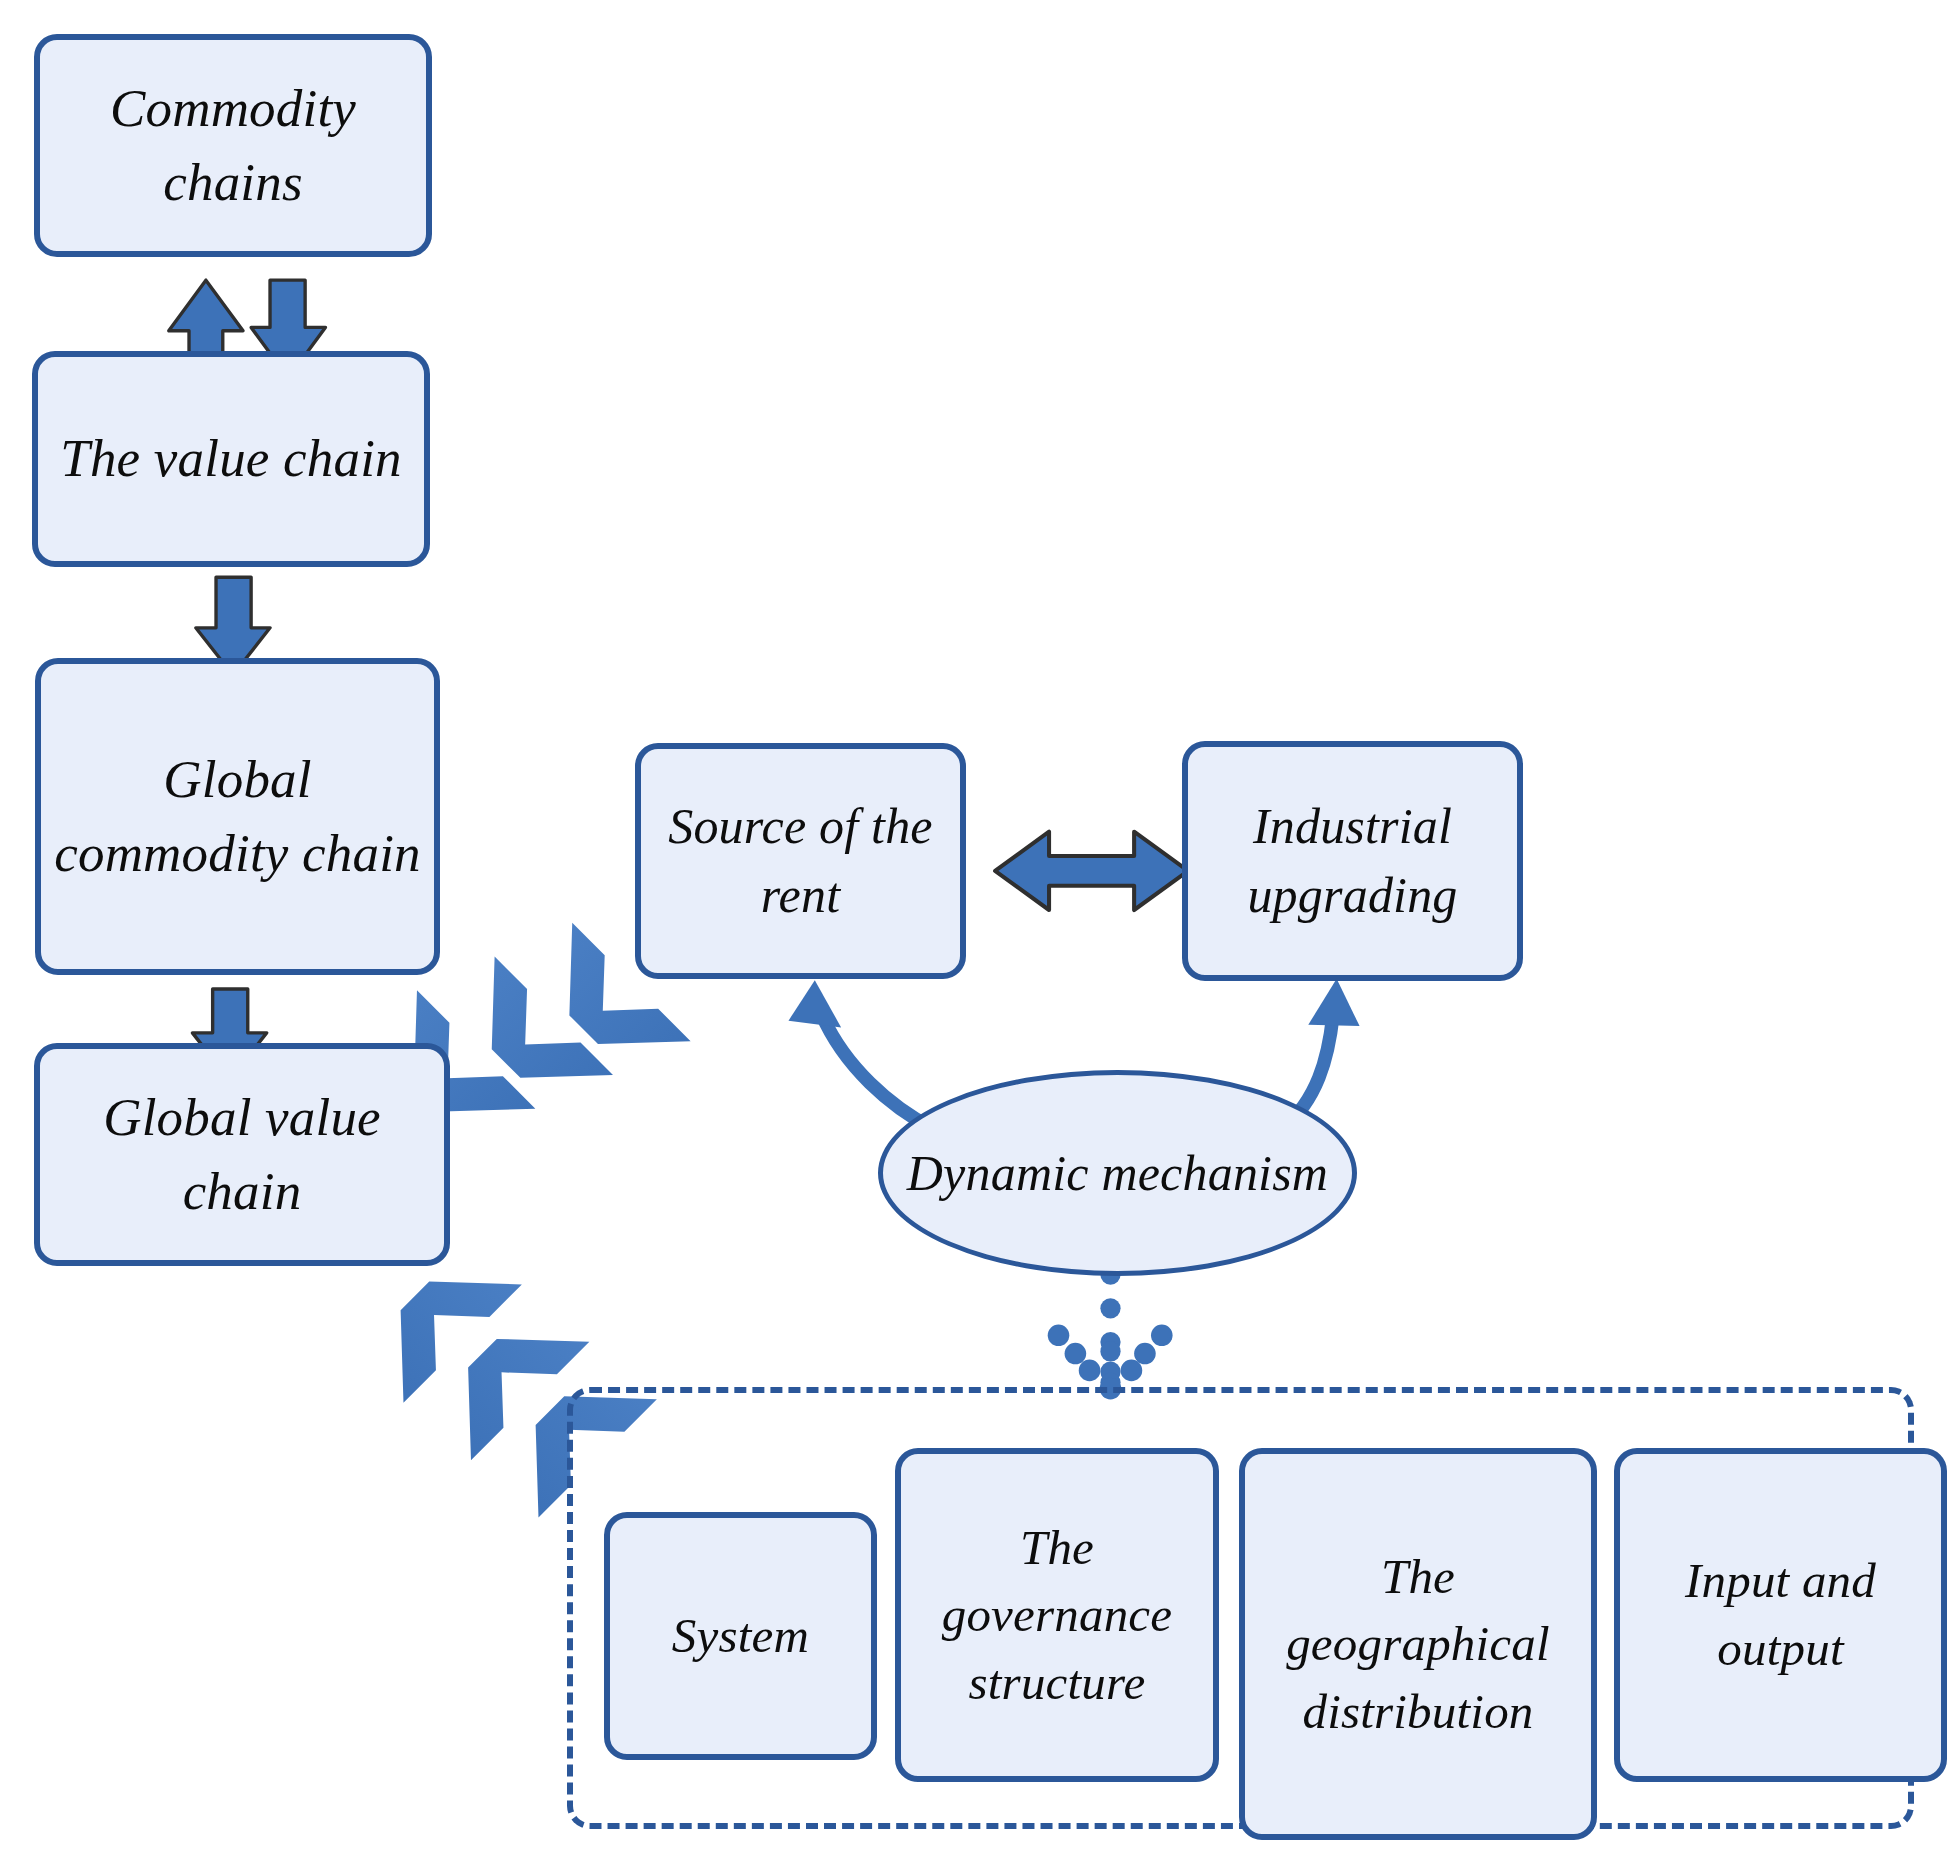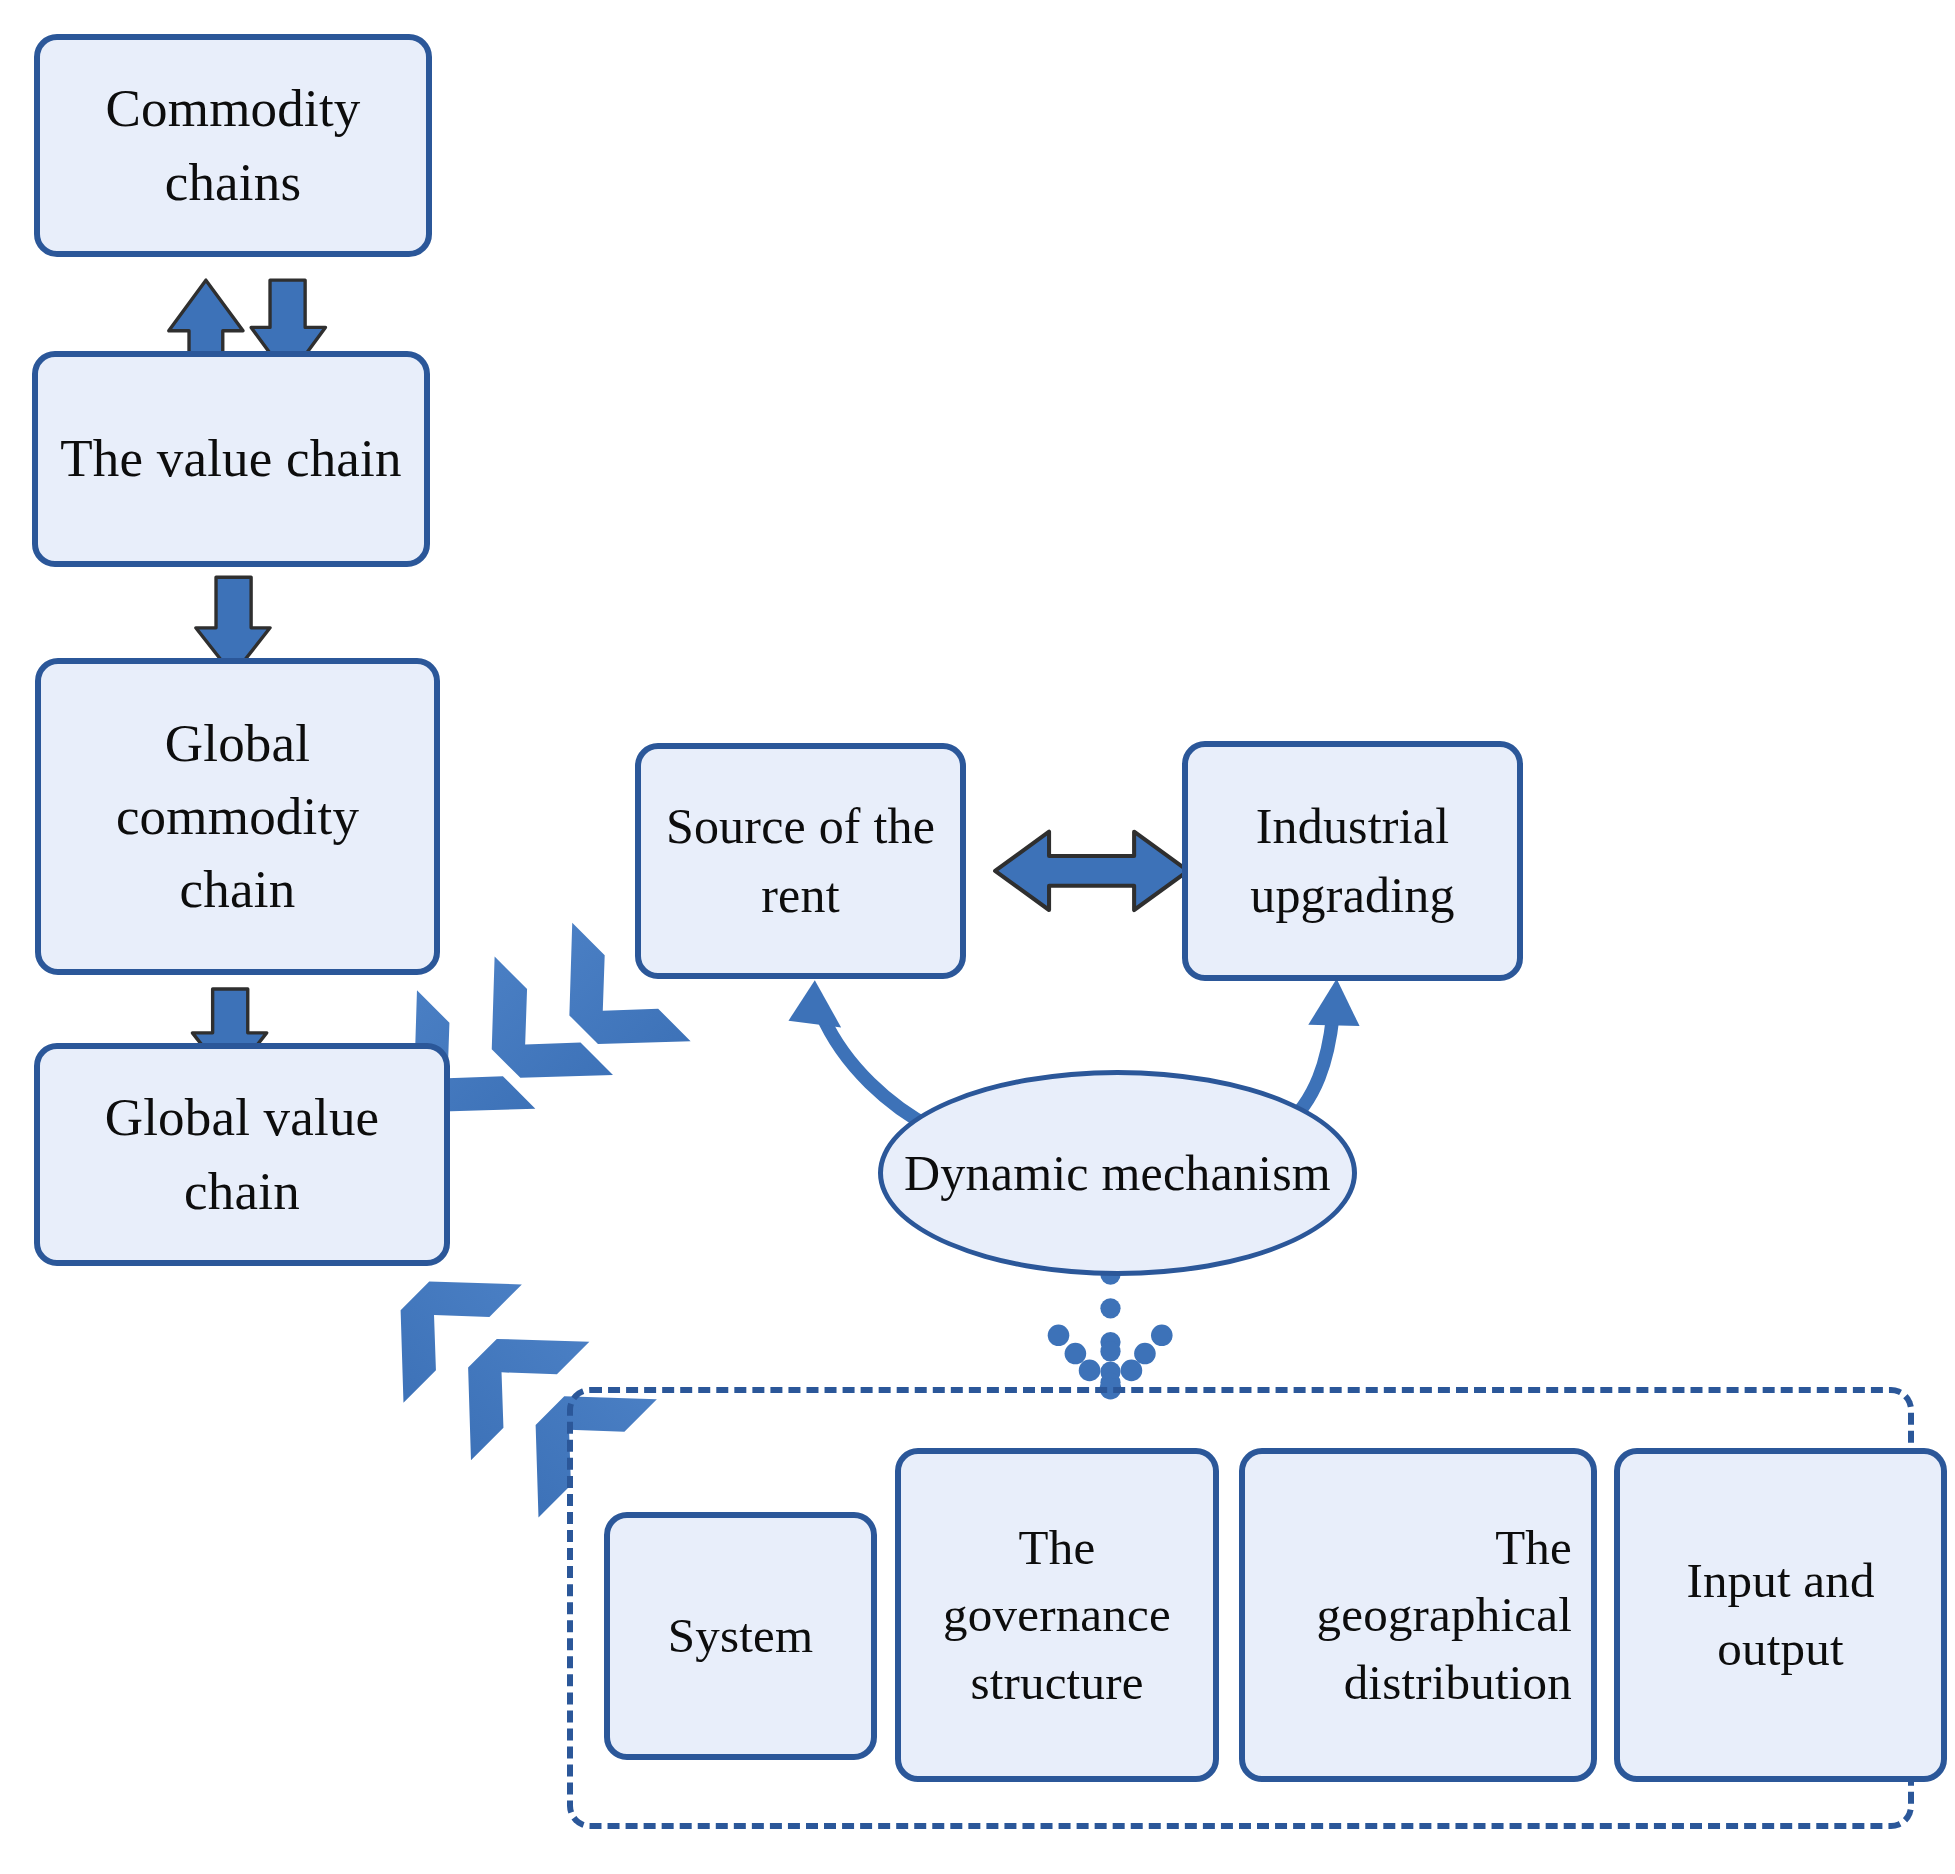--- a/index.html
+++ b/index.html
@@ -37,21 +37,22 @@
     align-items: center;
     justify-content: center;
     text-align: center;
     color: #0d0d0d;
     font-family: "Liberation Serif", "DejaVu Serif", serif;
     line-height: 1.38;
     letter-spacing: 0.2px;
   }
   .node .label {
     display: block;
-    padding: 0 19px;
+    padding: 0 5px;
+    font-style: italic;
   }
   .node.ellipse {
     border-radius: 50%;
     border-width: 5.4px;
   }
   
   .dashed-region {
     position: absolute;
     box-sizing: border-box;
     border: 6.8px dashed #2b5799;
@@ -167,21 +168,21 @@
   </div>
 
   <div class="node t-md" style="left:604px; top:1512px; width:273px; height:248px;">
     <span class="label">System</span>
   </div>
 
   <div class="node t-md" style="left:895px; top:1448px; width:324px; height:334px;">
     <span class="label">The governance structure</span>
   </div>
 
-  <div class="node t-md" style="left:1239px; top:1448px; width:358px; height:334px;text-align:right;">
+  <div class="node t-md" style="left:1239px; top:1448px; width:358px; height:392px;">
     <span class="label">The geographical distribution</span>
   </div>
 
   <div class="node t-md" style="left:1614px; top:1448px; width:333px; height:334px;">
     <span class="label">Input and output</span>
   </div>
 
 </div>
 
 

